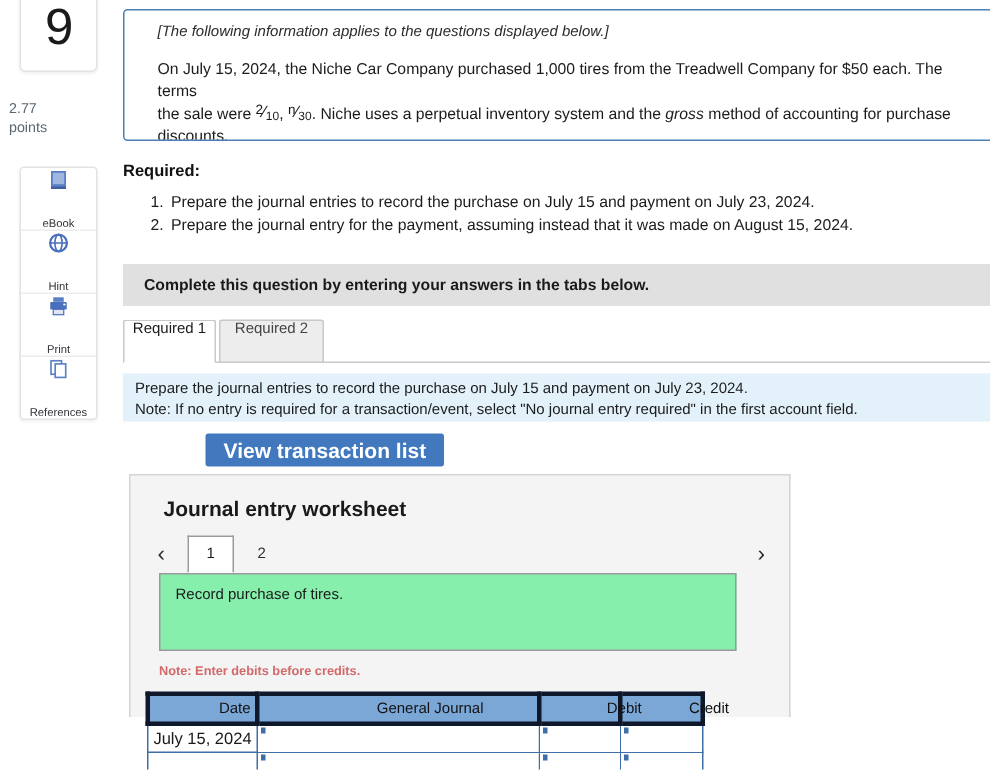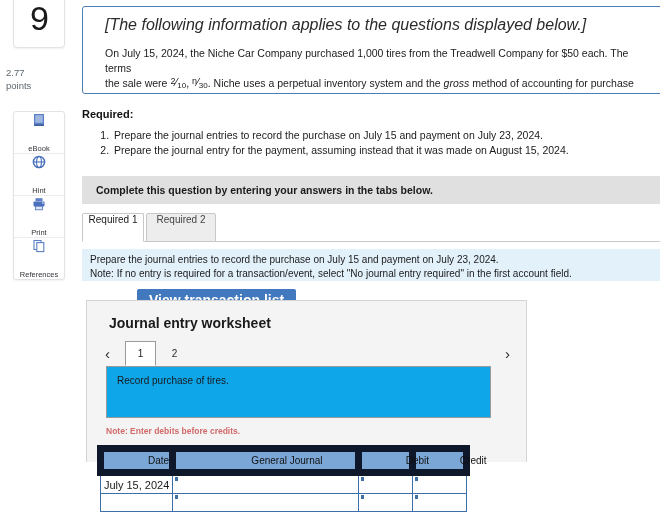--- a/index.html
+++ b/index.html
@@ -93,21 +93,21 @@
     border: 1px solid #4c7fb5;
     border-radius: 3px;
     box-sizing: border-box;
     background: #ffffff;
     overflow: hidden;
   }
   .info-inner { padding: 9px 14px 0 22px; }
   .info-italic {
     font-style: italic;
     color: #2b2b2b;
-    font-size: 16px;
+    font-size: 10px;
     margin-bottom: 12px;
   }
   .info-body {
     font-size: 10.5px;
     line-height: 15px;
     color: #1b1b1b;
   }
   .frac {
     display: inline-block;
     position: relative;
@@ -212,21 +212,21 @@
     border-radius: 2px;
     font-size: 14px;
     font-weight: bold;
     cursor: pointer;
     font-family: "Liberation Sans", sans-serif;
   }
 
   
   .worksheet {
     position: absolute;
-    left: 12px; top: 300px;
+    left: 12px; top: 316px;
     width: 441px;
     height: 162px;
     background: #f4f4f4;
     border: 1px solid #d4d4d4;
     border-bottom: none;
     box-sizing: border-box;
   }
   .ws-title {
     position: absolute;
     left: 22px; top: 14px;
@@ -269,21 +269,21 @@
     border-bottom-color: #ffffff;
     color: #1a1a1a;
   }
   .pg-num.plain { left: 54px; color: #2b2b2b; }
 
   .ws-desc {
     position: absolute;
     left: 19px; top: 65px;
     width: 385px;
     height: 52px;
-    background: #0ea5e9;
+    background: #86efac;
     border: 1px solid #9a9a9a;
     box-sizing: border-box;
     padding: 8px 10px;
     font-size: 10px;
     color: #1a1a1a;
   }
   .ws-note {
     position: absolute;
     left: 19px; top: 125px;
     font-size: 8.5px;
@@ -293,21 +293,21 @@
 
   .je-table {
     position: absolute;
     left: 10px; top: 144px;
     width: 373px;
     border-collapse: collapse;
     table-layout: fixed;
   }
   .je-table th {
     background: #7ba7d7;
-    border: 7px solid #0f172a;
+    border: 3px solid #0f172a;
     height: 15px;
     font-size: 10px;
     font-weight: normal;
     color: #111;
     text-align: center;
     padding-left: 44px;
   }
   .je-table td {
     border: 1px solid #3f6fa8;
     height: 17px;

